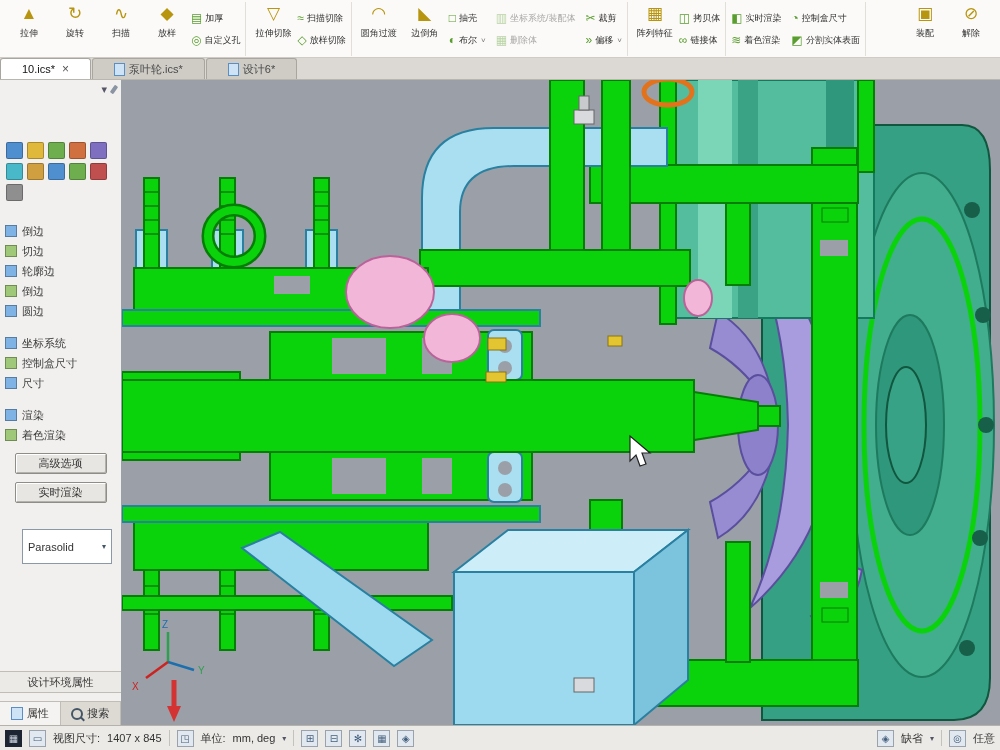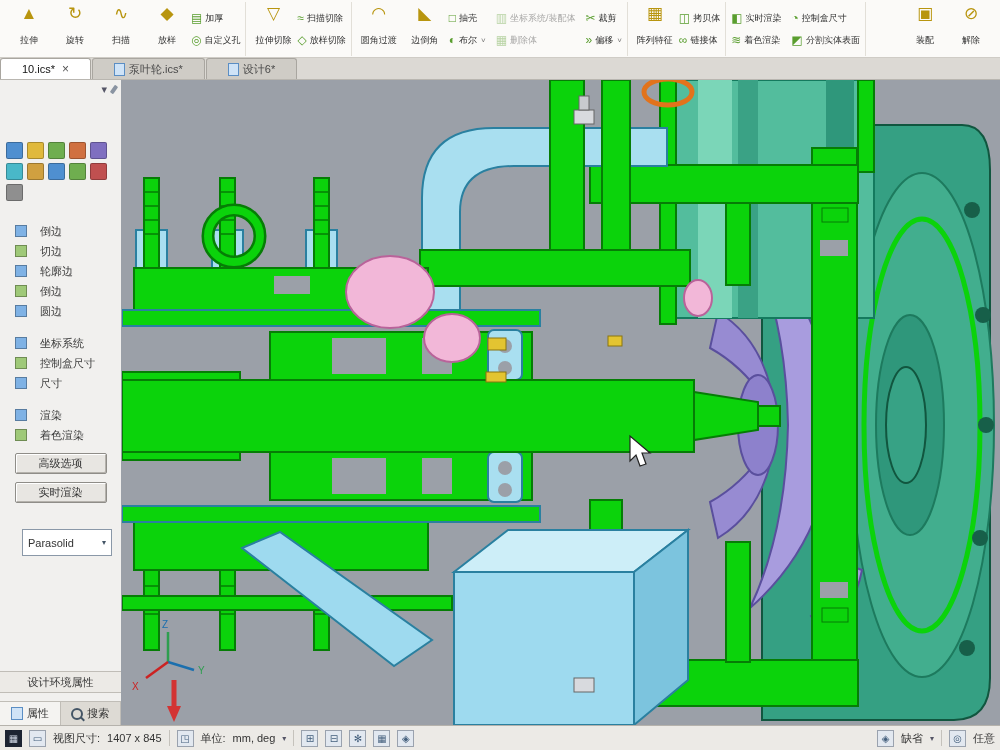--- a/index.html
+++ b/index.html
@@ -7,21 +7,21 @@
        font-family:"Liberation Sans","DejaVu Sans",sans-serif;background:#e9e7e3;color:#333}
 
   
   .ribbon{position:absolute;left:0;top:0;width:1000px;height:58px;background:#fbfaf8;
           border-bottom:1px solid #cfccc6;display:flex;align-items:flex-start;padding:2px 2px 0 2px;box-sizing:border-box}
   .rgroup{display:flex;gap:2px;height:54px;padding:0 5px;border-right:1px solid #e2dfd8;align-items:flex-start}
   .rgroup.rright{margin-left:auto;border-right:none}
   .rb{cursor:default}
   .rb.big{width:44px;height:52px;display:flex;flex-direction:column;align-items:center;font-size:9px;color:#333;text-align:center}
   .rb.big .ric{font-size:17px;line-height:24px;height:24px;color:#b8950f}
-  .rb.big .rlb{margin-top:8px;white-space:nowrap}
+  .rb.big .rlb{margin-top:1px;white-space:nowrap}
   .smallcol{display:flex;flex-direction:column;gap:4px;padding-top:7px}
   .sgrid{display:grid;grid-auto-flow:column;grid-template-rows:repeat(2,18px);gap:4px 10px;padding-top:7px}
   .rb.small{display:flex;align-items:center;gap:3px;font-size:9px;height:18px;white-space:nowrap}
   .rb.small .ric{font-size:12px;line-height:12px;color:#5a9e2f}
   .rb.dis{opacity:.42}
   .caret{font-size:8px;color:#777;margin-left:1px}
 
   
   .tabbar{position:absolute;left:0;top:58px;width:1000px;height:22px;background:#dcd9d4;
           border-bottom:1px solid #b9b6b0;display:flex;align-items:flex-end;box-sizing:border-box}
@@ -35,29 +35,29 @@
   .lpanel{position:absolute;left:0;top:80px;width:122px;height:645px;background:#f1f0ee;
           border-right:1px solid #9aa0a8;box-sizing:border-box;font-size:11px}
   .lp-top{height:16px;display:flex;justify-content:flex-end;align-items:center;gap:5px;padding:1px 5px;color:#556}
   .pin{width:4px;height:9px;background:#8a94a2;border-radius:1px;transform:rotate(35deg)}
   .icon-grid{display:flex;flex-wrap:wrap;gap:4px;padding:4px 6px;width:108px;margin-top:40px}
   .tico{width:15px;height:15px;border-radius:2px;border:1px solid rgba(0,0,0,.25)}
   .c1{background:#4f8fd0}.c2{background:#e0b93c}.c3{background:#6fae4f}.c4{background:#d07040}
   .c5{background:#7f6fc0}.c6{background:#49b8c8}.c7{background:#d0a040}.c8{background:#4f8fd0}
   .c9{background:#6fae4f}.c10{background:#c05050}.c11{background:#8f8f8f}
   .tree{margin-top:16px}
-  .titem{height:20px;display:flex;align-items:center;gap:13px;padding-left:15px;white-space:nowrap;overflow:hidden;color:#3a3a3a}
+  .titem{height:20px;display:flex;align-items:center;gap:5px;padding-left:5px;white-space:nowrap;overflow:hidden;color:#3a3a3a}
   .titem .dot{width:10px;height:10px;border:1px solid rgba(0,0,0,.3);flex:0 0 auto}
   .titem:nth-child(odd) .dot{background:#7fb2e5}
   .titem:nth-child(even) .dot{background:#9fc978}
   .tgap{height:12px}
   .lbtn{display:block;width:90px;margin:8px auto 0;height:19px;font-size:11px;background:#e8e6e2;color:#333;
         border:1px solid #8f8d88;border-radius:2px;box-shadow:inset 1px 1px 0 #fff,inset -1px -1px 0 #b5b2ac;
         text-align:center;line-height:18px;cursor:default}
-  .kernel{margin:26px 4px 0 22px;width:90px;height:27px;background:#fff;border:1px solid #8a98a8;
+  .kernel{margin:26px 4px 0 22px;width:90px;height:35px;background:#fff;border:1px solid #8a98a8;
           display:flex;align-items:center;justify-content:space-between;padding:0 5px;box-sizing:border-box;font-size:11px}
   .kernel .kcar{font-size:8px;color:#456}
   .lp-env{position:absolute;left:0;right:0;bottom:32px;height:20px;border-top:1px solid #c0bdb7;border-bottom:1px solid #c0bdb7;
           background:#eceae6;display:flex;align-items:center;justify-content:center}
   .lp-tabs{position:absolute;left:0;right:0;bottom:0;height:23px;display:flex;background:#dddad4;border-top:1px solid #c0bdb7}
   .lp-tab{flex:1;display:flex;align-items:center;justify-content:center;gap:4px;border-right:1px solid #c0bdb7;color:#333}
   .lp-tab.active{background:#f4f3f1}
   .prop-ic{width:10px;height:11px;background:#cfe3f7;border:1px solid #5b8ec4}
   .mag{width:8px;height:8px;border:2px solid #456;border-radius:50%;position:relative;flex:0 0 auto}
   .mag::after{content:"";position:absolute;width:5px;height:2px;background:#456;transform:rotate(45deg);right:-4px;bottom:-2px}

